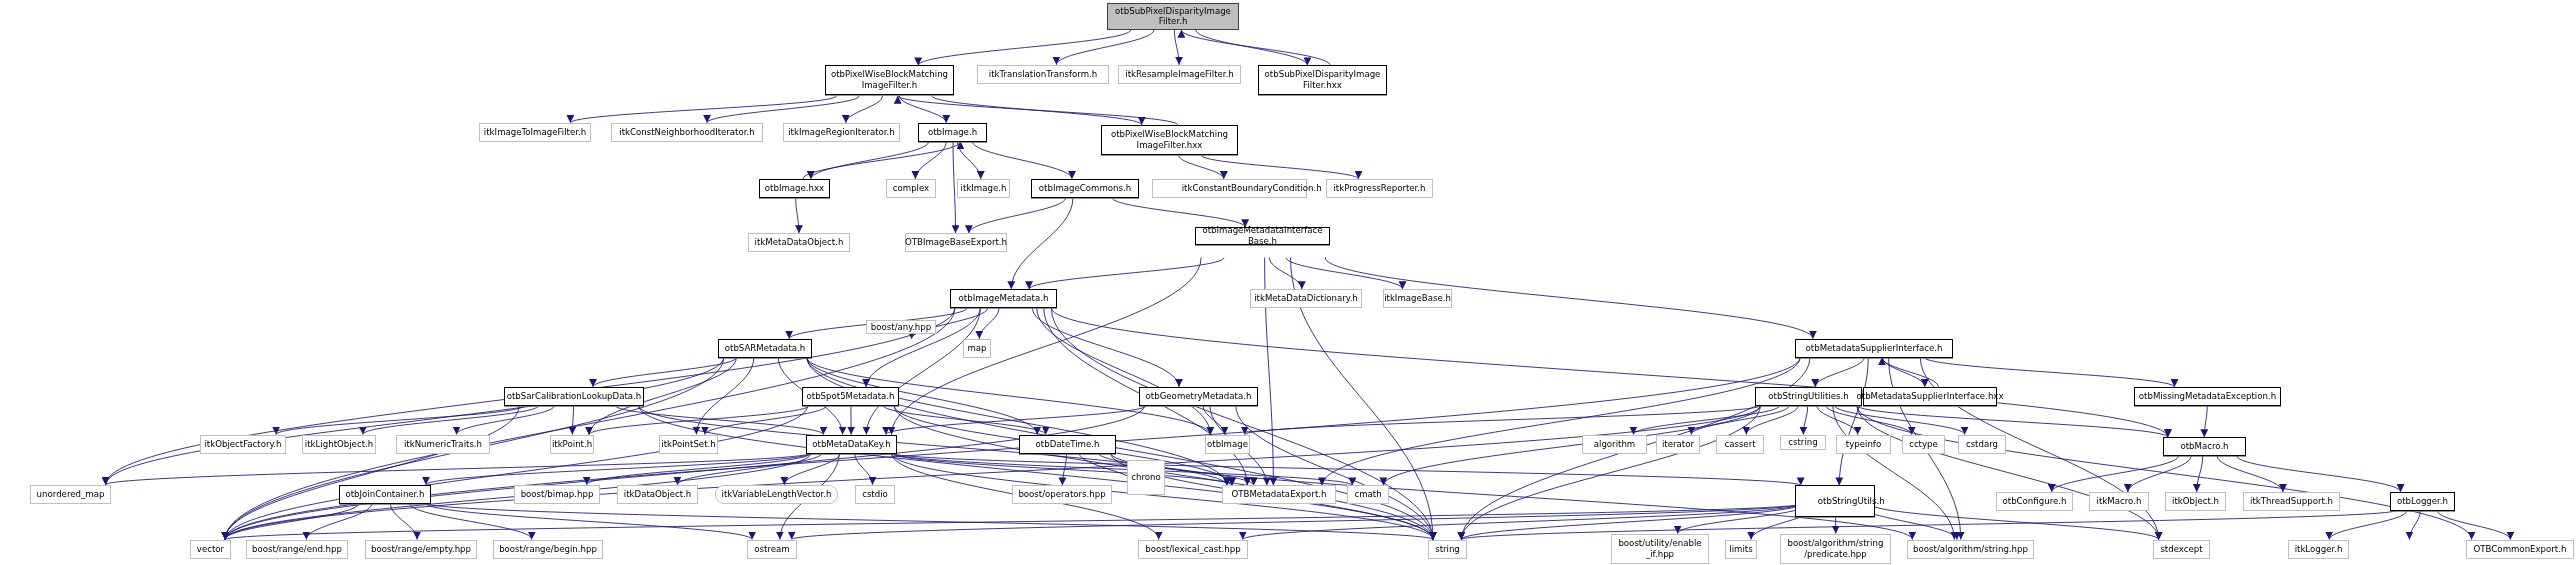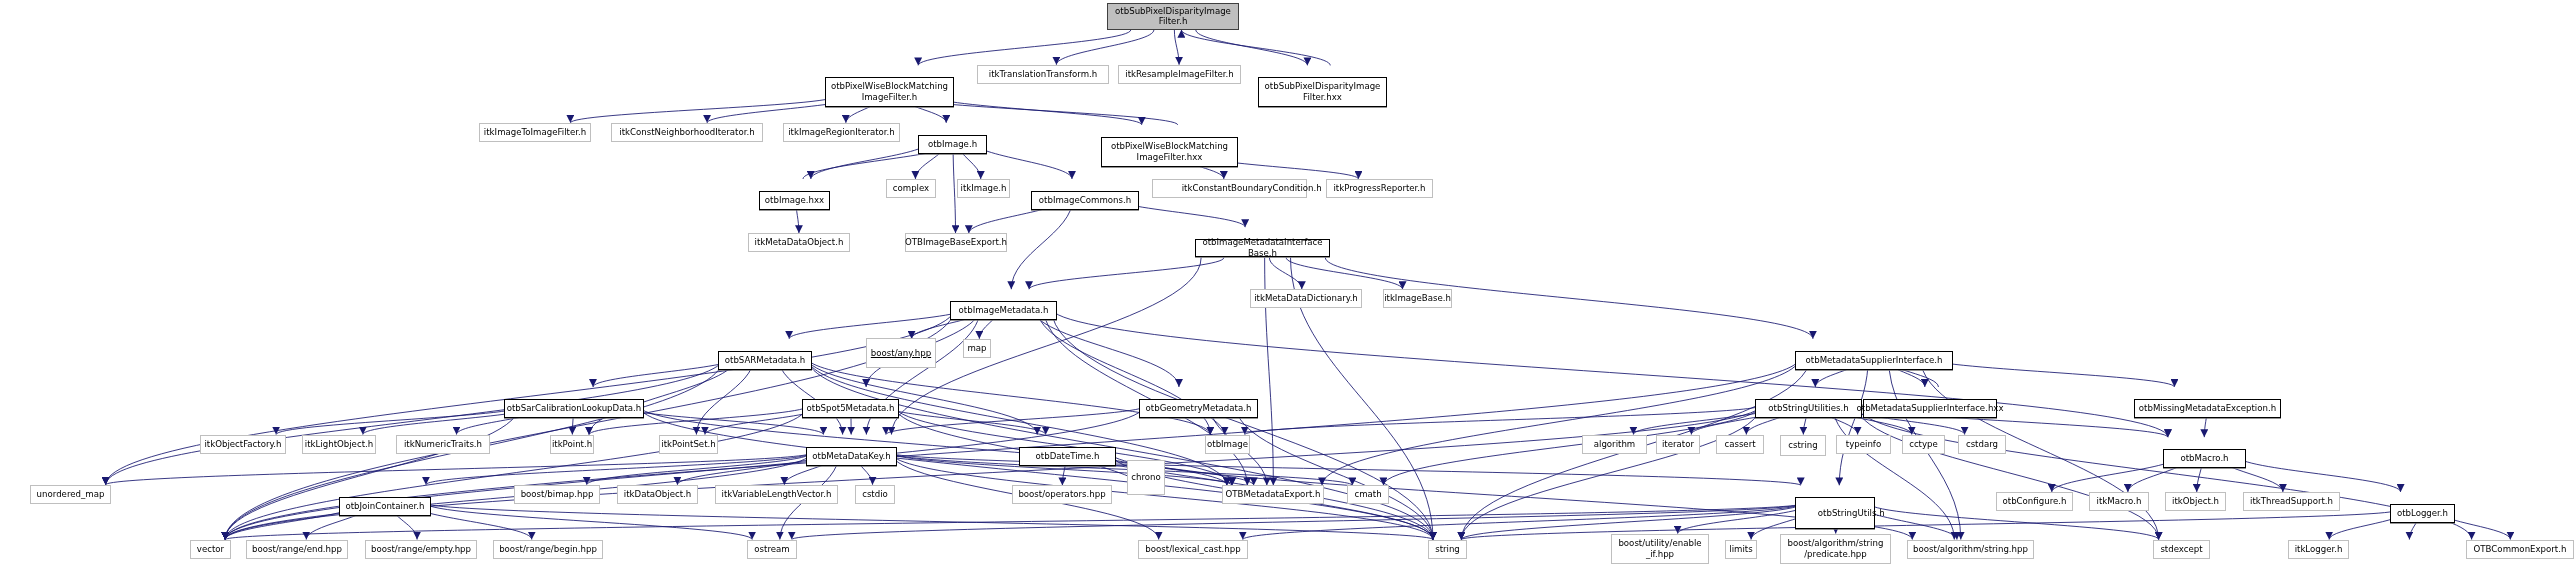--- a/index.html
+++ b/index.html
@@ -3,21 +3,21 @@
 <meta charset="utf-8">
 <style>
   html, body { margin: 0; padding: 0; background: #ffffff; }
   body { width: 2576px; height: 566px; position: relative; overflow: hidden;
          font-family: "DejaVu Sans", sans-serif; }
   #graph { position: absolute; left: 0; top: 0; width: 2576px; height: 566px; }
   .node { position: absolute; box-sizing: border-box; background: #ffffff;
           display: flex; align-items: center; justify-content: center; text-align: center;
           font-size: 8.6px; line-height: 10.6px; color: #000000; white-space: pre-line; padding: 0 2.6px; }
   .node.ext { border: 0.7px solid #bfbfbf; }
-  .node.int { border: 0.7px solid #000000; box-shadow: 0 0.7px 0 #666; cursor: pointer; margin-top: 12px; }
+  .node.int { border: 0.7px solid #000000; box-shadow: 0 0.7px 0 #666; cursor: pointer; }
   .node.root { border: 0.7px solid #404040; background: #bfbfbf; }
 </style>
 </head>
 <body>
 
 <svg id="graph" xmlns="http://www.w3.org/2000/svg" width="2576" height="566" viewBox="0 0 3901 857">
   <defs>
     <marker id="arrow" viewBox="0 0 10 10" refX="10" refY="5" markerWidth="12" markerHeight="12" markerUnits="userSpaceOnUse" orient="auto">
       <path d="M0,0 L10,5 L0,10 z" fill="#191970"></path>
     </marker>
@@ -187,54 +187,54 @@
     <div class="node ext" style="left: 1152px; top: 179px; width: 155px; height: 18.5px; padding-left: 47px;">itkConstantBoundaryCondition.h</div>
     <div class="node ext" style="left: 1326px; top: 179px; width: 107px; height: 18.5px;">itkProgressReporter.h</div>
     <div class="node ext" style="left: 748px; top: 233px; width: 102px; height: 18.5px;">itkMetaDataObject.h</div>
     <div class="node ext" style="left: 905px; top: 233px; width: 102px; height: 18.5px;">OTBImageBaseExport.h</div>
     <div class="node int" style="left: 1195px; top: 227px; width: 135px; height: 18px;">otbImageMetadataInterface
 Base.h</div>
     <div class="node int" style="left: 950px; top: 289px; width: 107px; height: 18.5px;">otbImageMetadata.h</div>
     <div class="node ext" style="left: 1250px; top: 289px; width: 112px; height: 18.5px;">itkMetaDataDictionary.h</div>
     <div class="node ext" style="left: 1383px; top: 289px; width: 69px; height: 18.5px;">itkImageBase.h</div>
     <div class="node int" style="left: 718px; top: 339px; width: 94px; height: 18.5px;">otbSARMetadata.h</div>
-    <div class="node ext" style="left: 866px; top: 338px; width: 70px; height: 30px; text-decoration: underline;">boost/any.hpp</div>
+    <div class="node ext" style="left: 866px; top: 320px; width: 70px; height: 14px;">boost/any.hpp</div>
     <div class="node ext" style="left: 963px; top: 339px; width: 28px; height: 18.5px;">map</div>
     <div class="node int" style="left: 1795px; top: 339px; width: 158px; height: 18.5px;">otbMetadataSupplierInterface.h</div>
     <div class="node int" style="left: 504px; top: 387px; width: 140px; height: 18.5px;">otbSarCalibrationLookupData.h</div>
     <div class="node int" style="left: 802px; top: 387px; width: 97px; height: 18.5px;">otbSpot5Metadata.h</div>
     <div class="node int" style="left: 1139px; top: 387px; width: 119px; height: 18.5px;">otbGeometryMetadata.h</div>
     <div class="node int" style="left: 1755px; top: 387px; width: 107px; height: 18.5px;">otbStringUtilities.h</div>
     <div class="node int" style="left: 1863px; top: 387px; width: 134px; height: 18.5px;">otbMetadataSupplierInterface.hxx</div>
     <div class="node int" style="left: 2134px; top: 387px; width: 147px; height: 18.5px;">otbMissingMetadataException.h</div>
     <div class="node ext" style="left: 200px; top: 435px; width: 86px; height: 18.5px;">itkObjectFactory.h</div>
     <div class="node ext" style="left: 302px; top: 435px; width: 74px; height: 18.5px;">itkLightObject.h</div>
     <div class="node ext" style="left: 396px; top: 435px; width: 94px; height: 18.5px;">itkNumericTraits.h</div>
     <div class="node ext" style="left: 550px; top: 435px; width: 44px; height: 18.5px;">itkPoint.h</div>
     <div class="node ext" style="left: 659px; top: 435px; width: 59px; height: 18.5px;">itkPointSet.h</div>
     <div class="node int" style="left: 806px; top: 435px; width: 91px; height: 18.5px;">otbMetaDataKey.h</div>
     <div class="node int" style="left: 1019px; top: 435px; width: 97px; height: 18.5px;">otbDateTime.h</div>
     <div class="node ext" style="left: 1205px; top: 435px; width: 45px; height: 18.5px;">otbImage</div>
     <div class="node ext" style="left: 1582px; top: 435px; width: 65px; height: 18.5px;">algorithm</div>
     <div class="node ext" style="left: 1656px; top: 435px; width: 44px; height: 18.5px;">iterator</div>
     <div class="node ext" style="left: 1716px; top: 435px; width: 48px; height: 18.5px;">cassert</div>
-    <div class="node ext" style="left: 1780px; top: 435px; width: 46px; height: 21px;">cstring</div>
+    <div class="node ext" style="left: 1780px; top: 435px; width: 46px; height: 15px;">cstring</div>
     <div class="node ext" style="left: 1836px; top: 435px; width: 55px; height: 18.5px;">typeinfo</div>
     <div class="node ext" style="left: 1902px; top: 435px; width: 43px; height: 18.5px;">cctype</div>
     <div class="node ext" style="left: 1958px; top: 435px; width: 48px; height: 18.5px;">cstdarg</div>
     <div class="node int" style="left: 2163px; top: 437px; width: 83px; height: 18.5px;">otbMacro.h</div>
     <div class="node ext" style="left: 30px; top: 485px; width: 81px; height: 18.5px;">unordered_map</div>
     <div class="node int" style="left: 339px; top: 485px; width: 92px; height: 18.5px;">otbJoinContainer.h</div>
     <div class="node ext" style="left: 514px; top: 485px; width: 86px; height: 18.5px;">boost/bimap.hpp</div>
     <div class="node ext" style="left: 617px; top: 485px; width: 81px; height: 18.5px;">itkDataObject.h</div>
-    <div class="node ext" style="left: 715px; top: 485px; width: 123px; height: 18.5px;">itkVariableLengthVector.h</div>
+    <div class="node ext" style="left: 715px; top: 485px; width: 123px; height: 18.5px; border-radius: 9px;">itkVariableLengthVector.h</div>
     <div class="node ext" style="left: 855px; top: 485px; width: 40px; height: 18.5px;">cstdio</div>
     <div class="node ext" style="left: 1012px; top: 485px; width: 100px; height: 18.5px;">boost/operators.hpp</div>
     <div class="node ext" style="left: 1127px; top: 460px; width: 38px; height: 35px;">chrono</div>
-    <div class="node ext" style="left: 1222px; top: 485px; width: 102px; height: 18.5px;">OTBMetadataExport.h</div>
+    <div class="node ext" style="left: 1222px; top: 485px; width: 114px; height: 18.5px;">OTBMetadataExport.h</div>
     <div class="node ext" style="left: 1347px; top: 485px; width: 42px; height: 18.5px;">cmath</div>
     <div class="node int" style="left: 1795px; top: 485px; width: 80px; height: 32px; padding-left: 35px;">otbStringUtils.h</div>
     <div class="node ext" style="left: 1996px; top: 492px; width: 77px; height: 18.5px;">otbConfigure.h</div>
     <div class="node ext" style="left: 2089px; top: 492px; width: 60px; height: 18.5px;">itkMacro.h</div>
     <div class="node ext" style="left: 2165px; top: 492px; width: 61px; height: 18.5px;">itkObject.h</div>
     <div class="node ext" style="left: 2243px; top: 492px; width: 97px; height: 18.5px;">itkThreadSupport.h</div>
     <div class="node int" style="left: 2390px; top: 492px; width: 65px; height: 18.5px;">otbLogger.h</div>
     <div class="node ext" style="left: 190px; top: 540px; width: 41px; height: 18.5px;">vector</div>
     <div class="node ext" style="left: 246px; top: 540px; width: 102px; height: 18.5px;">boost/range/end.hpp</div>
     <div class="node ext" style="left: 365px; top: 540px; width: 112px; height: 18.5px;">boost/range/empty.hpp</div>

